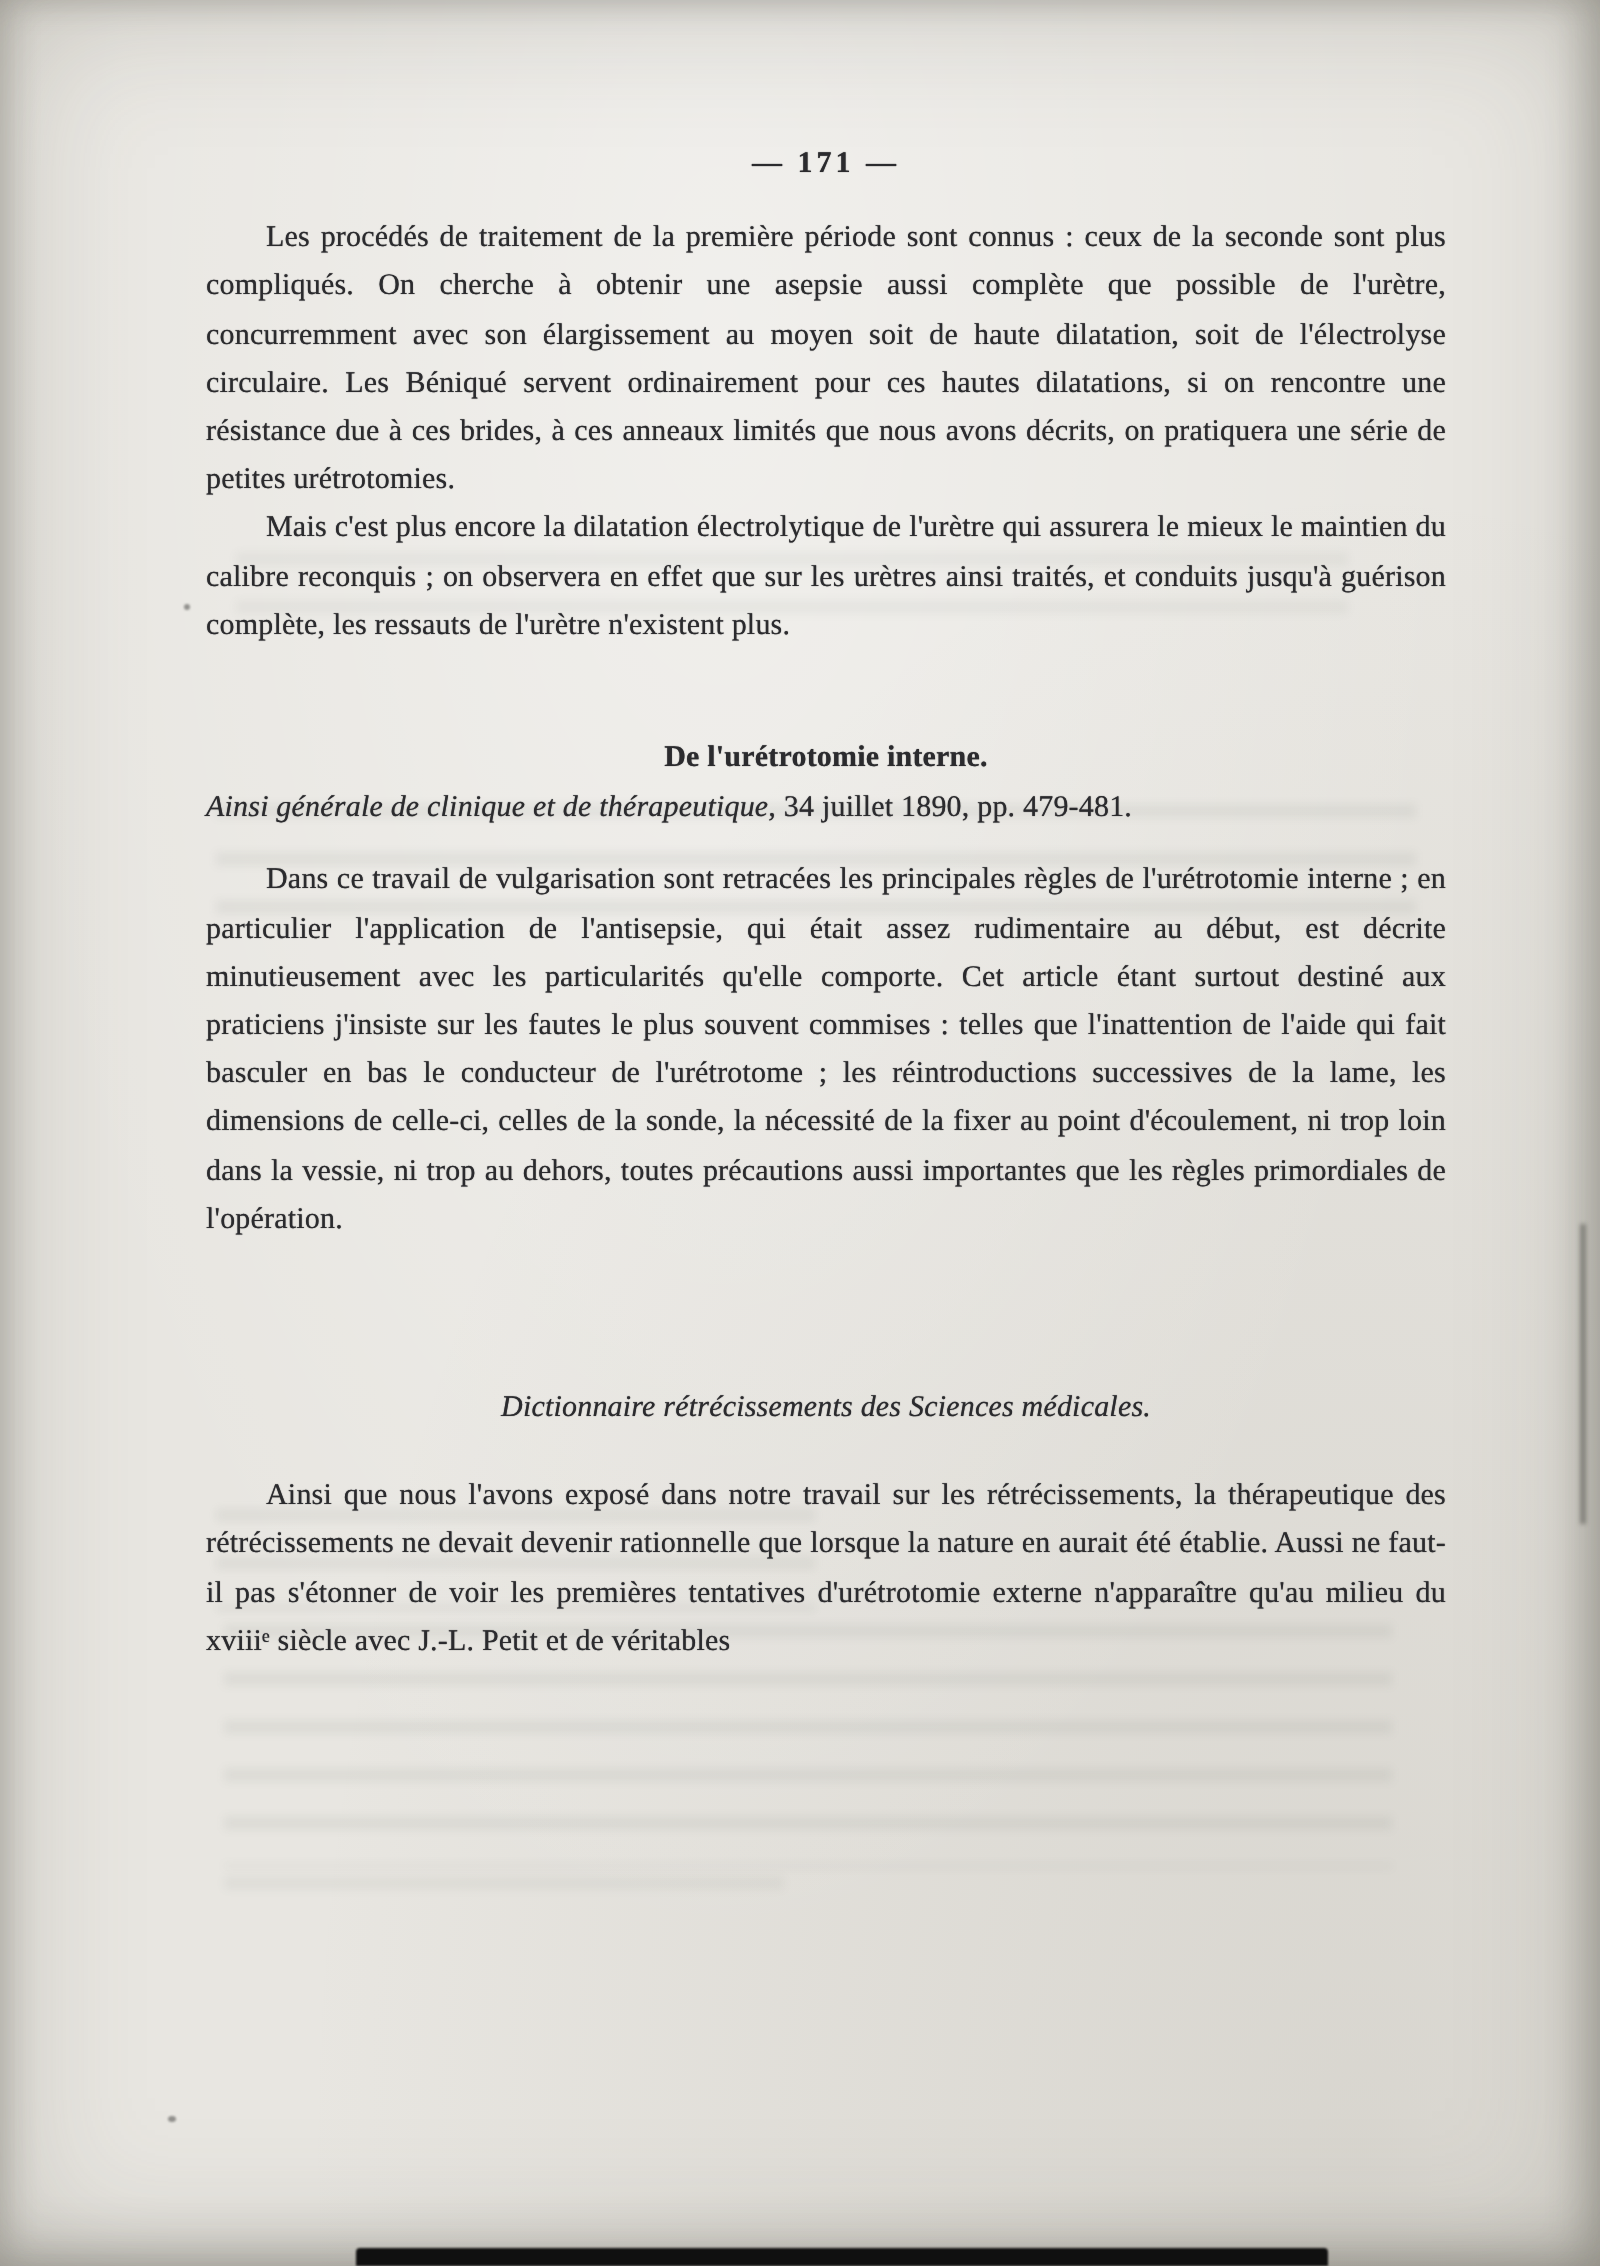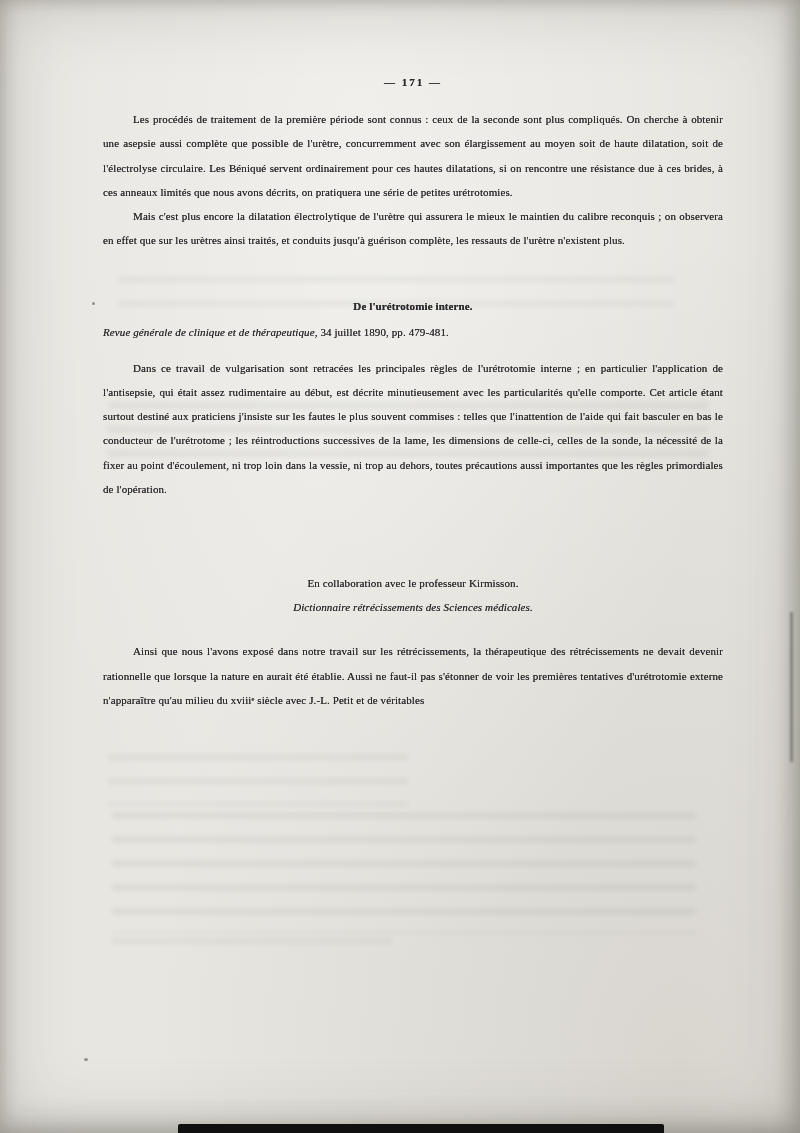--- a/index.html
+++ b/index.html
@@ -23,21 +23,21 @@
       inset 0 0 70px rgba(92,88,76,0.28),
       inset -10px 0 18px rgba(70,68,60,0.20),
       inset 0 -14px 22px rgba(70,68,60,0.16),
       inset 6px 0 14px rgba(90,86,75,0.12);
   }
   .content {
     position: absolute;
     left: 103px;
     top: 70px;
     width: 620px;
-    font-size: 11px;
+    font-size: 15px;
     line-height: 24.2px;
     text-shadow: 0 0 0.5px rgba(43,43,46,0.85);
     letter-spacing: 0.1px;
   }
   .page-number {
     text-align: center;
     letter-spacing: 2px;
     font-weight: bold;
     margin-bottom: 13px;
   }
@@ -131,26 +131,25 @@
   <div class="content">
 
     <div class="page-number">— 171 —</div>
 
     <p class="body-text">Les procédés de traitement de la première période sont connus : ceux de la seconde sont plus compliqués. On cherche à obtenir une asepsie aussi complète que possible de l'urètre, concurremment avec son élargissement au moyen soit de haute dilatation, soit de l'électrolyse circulaire. Les Béniqué servent ordinairement pour ces hautes dilatations, si on rencontre une résistance due à ces brides, à ces anneaux limités que nous avons décrits, on pratiquera une série de petites urétrotomies.</p>
 
     <p class="body-text">Mais c'est plus encore la dilatation électrolytique de l'urètre qui assurera le mieux le maintien du calibre reconquis ; on observera en effet que sur les urètres ainsi traités, et conduits jusqu'à guérison complète, les ressauts de l'urètre n'existent plus.</p>
 
     <div class="section-head-block-1">
       <p class="section-heading">De l'urétrotomie interne.</p>
-      <p class="source-line"><span class="italic">Revue générale de clinique et de thérapeutique,</span><span> 34 juillet 1890, pp. 479-481.</span></p>
+      <p class="source-line"><span class="italic">Ainsi générale de clinique et de thérapeutique,</span><span> 34 juillet 1890, pp. 479-481.</span></p>
     </div>
 
     <p class="body-text">Dans ce travail de vulgarisation sont retracées les principales règles de l'urétrotomie interne ; en particulier l'application de l'antisepsie, qui était assez rudimentaire au début, est décrite minutieusement avec les particularités qu'elle comporte. Cet article étant surtout destiné aux praticiens j'insiste sur les fautes le plus souvent commises : telles que l'inattention de l'aide qui fait basculer en bas le conducteur de l'urétrotome ; les réintroductions successives de la lame, les dimensions de celle-ci, celles de la sonde, la nécessité de la fixer au point d'écoulement, ni trop loin dans la vessie, ni trop au dehors, toutes précautions aussi importantes que les règles primordiales de l'opération.</p>
 
     <div class="section-head-block-2">
-      <p class="centered-line">En collaboration avec le professeur Kirmisson.</p>
       <p class="centered-line italic">Dictionnaire rétrécissements des Sciences médicales.</p>
     </div>
 
     <p class="body-text">Ainsi que nous l'avons exposé dans notre travail sur les rétrécissements, la thérapeutique des rétrécissements ne devait devenir rationnelle que lorsque la nature en aurait été établie. Aussi ne faut-il pas s'étonner de voir les premières tentatives d'urétrotomie externe n'apparaître qu'au milieu du xviiiᵉ siècle avec J.-L. Petit et de véritables</p>
 
   </div>
 </div>
 
 </body></html>

